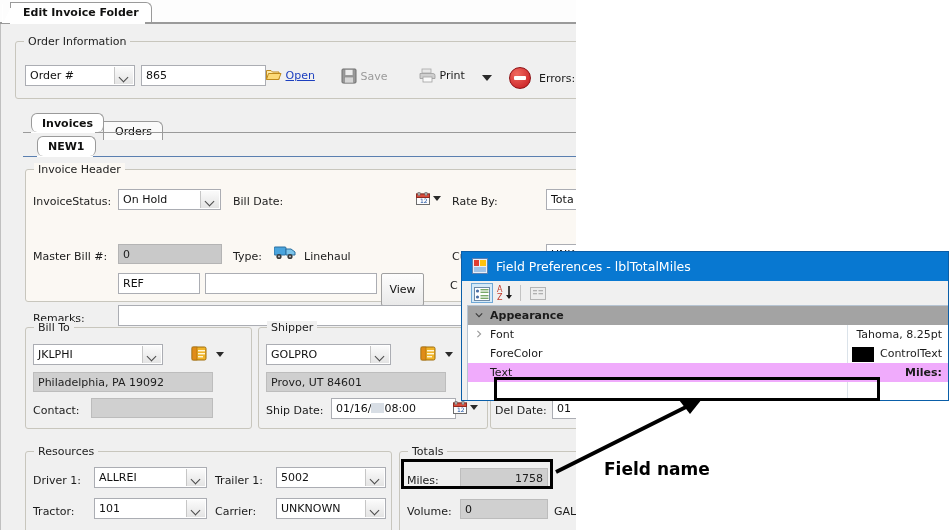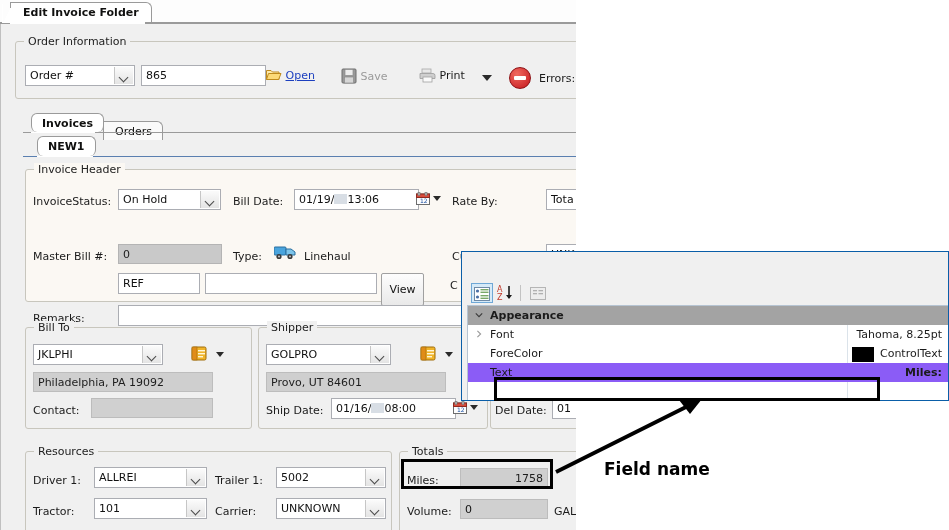--- a/index.html
+++ b/index.html
@@ -72,21 +72,21 @@
   .tb-btn{position:absolute;width:22px;height:20px;box-sizing:border-box;}
   .tb-btn.sel{background:#d6eaf8;border:1px solid #6fa8d6;}
   .tb-sep{position:absolute;width:1px;height:16px;background:#c3c3c3;}
   .grid{position:absolute;left:5px;top:53px;right:0;bottom:0;background:#ffffff;
         border-top:1px solid #b6c4d2;border-left:1px solid #b6c4d2;box-sizing:border-box;overflow:hidden;}
   .grow{position:absolute;left:0;right:0;height:19px;box-sizing:border-box;}
   .grow .gname{position:absolute;left:22px;top:3px;font-size:11px;color:#1b1b1b;white-space:nowrap;}
   .grow .gval{position:absolute;right:6px;top:3px;font-size:11px;color:#1b1b1b;white-space:nowrap;}
   .grow.cat{background:#a3a3a3;}
   .grow.cat .gname{font-weight:bold;left:22px;}
-  .grow.alt{background:#8b5cf6;}
+  .grow.alt{background:#f0abfc;}
   .chev{position:absolute;left:7px;top:5px;width:8px;height:8px;}
   .splitv{position:absolute;top:0;bottom:0;width:1px;background:#dbe3ea;}
 
   
   .annbox{position:absolute;border:3px solid #000;box-sizing:border-box;}
   .caption{position:absolute;font-weight:bold;font-size:17px;color:#000;white-space:nowrap;
            font-family:"DejaVu Sans","Liberation Sans",sans-serif;}
   svg.arrow{position:absolute;left:0;top:0;width:949px;height:530px;pointer-events:none;}
 </style>
 </head>
@@ -174,23 +174,20 @@
         <span class="gb-title" style="background:#fbf8f3;">Invoice Header</span>
       </div>
 
       <div class="lbl" style="left:32px;top:171px;">InvoiceStatus:</div>
       <div class="cb" style="left:117px;top:165px;width:103px;height:21px;">
         <span>On Hold</span>
         <span class="cb-btn"></span>
       </div>
 
       <div class="lbl" style="left:232px;top:171px;">Bill Date:</div>
-      <div class="tb" style="left:293px;top:165px;width:125px;height:21px;">
-        <span>01/19/</span><span style="display:inline-block;width:13px;height:10px;background:#d8dee5;vertical-align:-1px;"></span><span>13:06</span>
-      </div>
       <svg width="14" height="13" viewBox="0 0 14 13" style="position:absolute;left:415px;top:168px;">
         <rect x="0.5" y="2" width="13" height="10.5" fill="#fdfdfd" stroke="#6d6d6d"></rect>
         <rect x="0.5" y="2" width="13" height="3.5" fill="#d94a3a" stroke="#8e2a20"></rect>
         <rect x="2" y="0.5" width="2" height="3" fill="#bdbdbd" stroke="#6d6d6d" stroke-width="0.6"></rect>
         <rect x="9" y="0.5" width="2" height="3" fill="#bdbdbd" stroke="#6d6d6d" stroke-width="0.6"></rect>
         <text x="4" y="11" font-size="6" fill="#1a4fa0" font-family="DejaVu Sans">12</text>
       </svg>
       <div style="position:absolute;left:432px;top:172px;width:0;height:0;border-left:4px solid transparent;border-right:4px solid transparent;border-top:5px solid #2a2a2a;"></div>
 
       <div class="lbl" style="left:451px;top:171px;">Rate By:</div>
@@ -329,20 +326,29 @@
       <div class="lbl" style="left:406px;top:481px;">Volume:</div>
       <div class="tb disabled" style="left:459px;top:475px;width:88px;height:20px;">
         <span>0</span>
       </div>
       <div class="lbl" style="left:553px;top:481px;">GAL</div>
 
     </div>
   </div>
 
   <div class="dlg">
+    <div class="dlg-title">
+      <svg class="dlg-icon" viewBox="0 0 16 16">
+        <rect x="0.5" y="0.5" width="15" height="15" fill="#e8eef6" stroke="#5b7fb0"></rect>
+        <rect x="2" y="2" width="5" height="6" fill="#e03c31"></rect>
+        <rect x="8" y="2" width="6" height="6" fill="#ffc20e"></rect>
+        <rect x="2" y="9" width="12" height="5" fill="#9fc3e8"></rect>
+      </svg>
+      <span class="dlg-title-text">Field Preferences - lblTotalMiles</span>
+    </div>
 
     <div class="dlg-toolbar">
 
       <div class="tb-btn sel" style="left:9px;top:2px;">
         <svg width="16" height="14" viewBox="0 0 16 14" style="position:absolute;left:2px;top:3px;">
           <rect x="0.5" y="0.5" width="15" height="13" fill="#ffffff" stroke="#6f8aa6"></rect>
           <circle cx="3.5" cy="4" r="1.6" fill="#4a6fa5"></circle>
           <circle cx="3.5" cy="10" r="1.6" fill="#4a6fa5"></circle>
           <rect x="6.5" y="2" width="8" height="1.4" fill="#7aa86a"></rect>
           <rect x="6.5" y="4.6" width="8" height="1.4" fill="#7aa86a"></rect>

